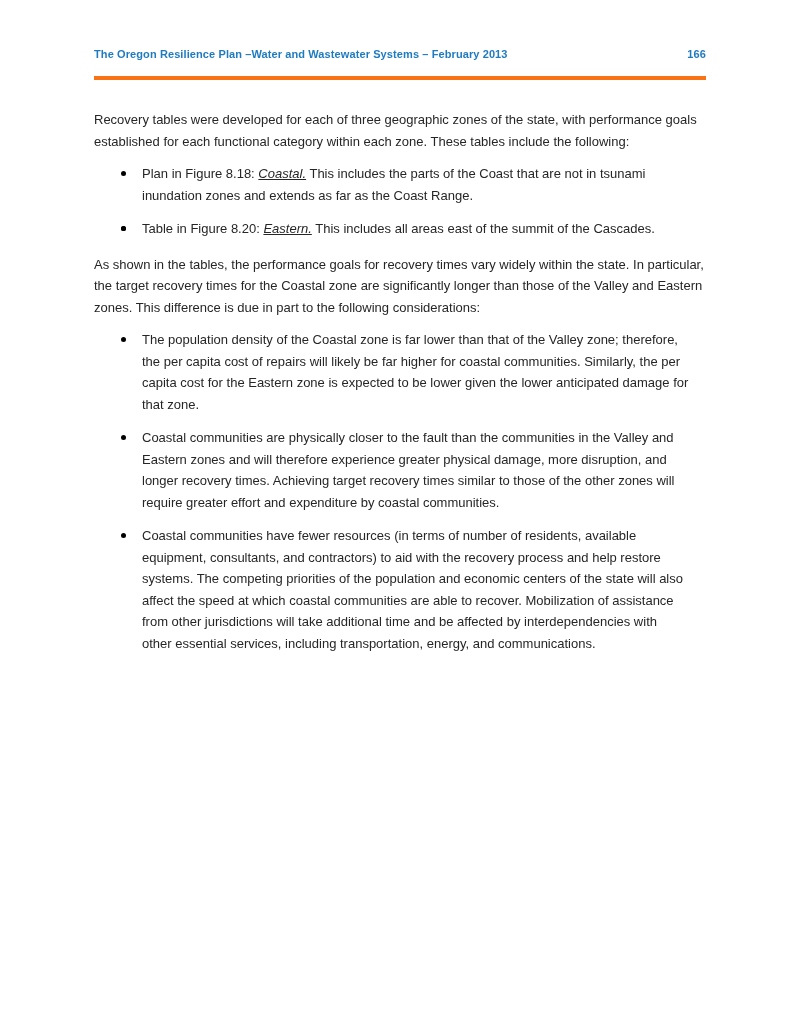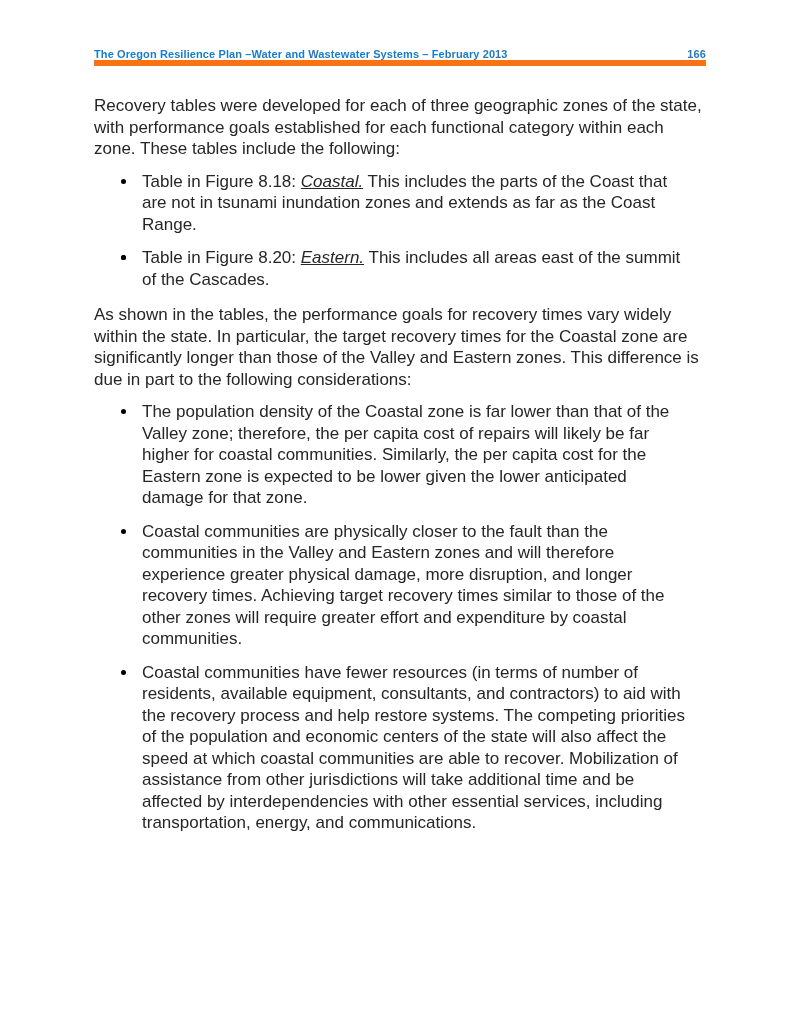--- a/index.html
+++ b/index.html
@@ -18,34 +18,34 @@
     box-sizing: border-box;
     width: 800px;
     height: 1035px;
     padding: 48px 94px 0 94px;
     background: #ffffff;
   }
   .doc-header {
     display: flex;
     justify-content: space-between;
     align-items: flex-end;
-    border-bottom: 6px solid #f97316;
-    padding-bottom: 0;
+    border-bottom: 4px solid #f97316;
+    padding-bottom: 16px;
     color: #1F7BC0;
     font-weight: bold;
     font-size: 11px;
     letter-spacing: 0.1px;
   }
   .doc-header .title-text,
   .doc-header .page-num {
     white-space: nowrap;
   }
   .content {
     margin-top: 29px;
-    font-size: 17px;
+    font-size: 13px;
     line-height: 21.5px;
   }
   p.para {
     margin: 0 0 11px 0;
     text-align: left;
   }
   ul.blist {
     list-style: none;
     margin: 0;
     padding: 0 16px 2px 0;
@@ -79,21 +79,21 @@
     <span class="page-num">166</span>
   </div>
 
   <div class="content">
 
     <p class="para">Recovery tables were developed for each of three geographic zones of the state, with performance goals established for each functional category within each zone. These tables include the following:</p>
 
     <ul class="blist">
       <li>
         <span class="dot"></span>
-        <span><span>Table in Figure 8.18: </span><em class="zone">Coastal.</em><span> This includes the parts of the Coast that are not in tsunami inundation zones and extends as far as the Coast Range.</span></span>
+        <span><span>Plan in Figure 8.18: </span><em class="zone">Coastal.</em><span> This includes the parts of the Coast that are not in tsunami inundation zones and extends as far as the Coast Range.</span></span>
       </li>
       <li>
         <span class="dot"></span>
       </li>
       <li>
         <span class="dot"></span>
         <span><span>Table in Figure 8.20: </span><em class="zone">Eastern.</em><span> This includes all areas east of the summit of the Cascades.</span></span>
       </li>
     </ul>
 

